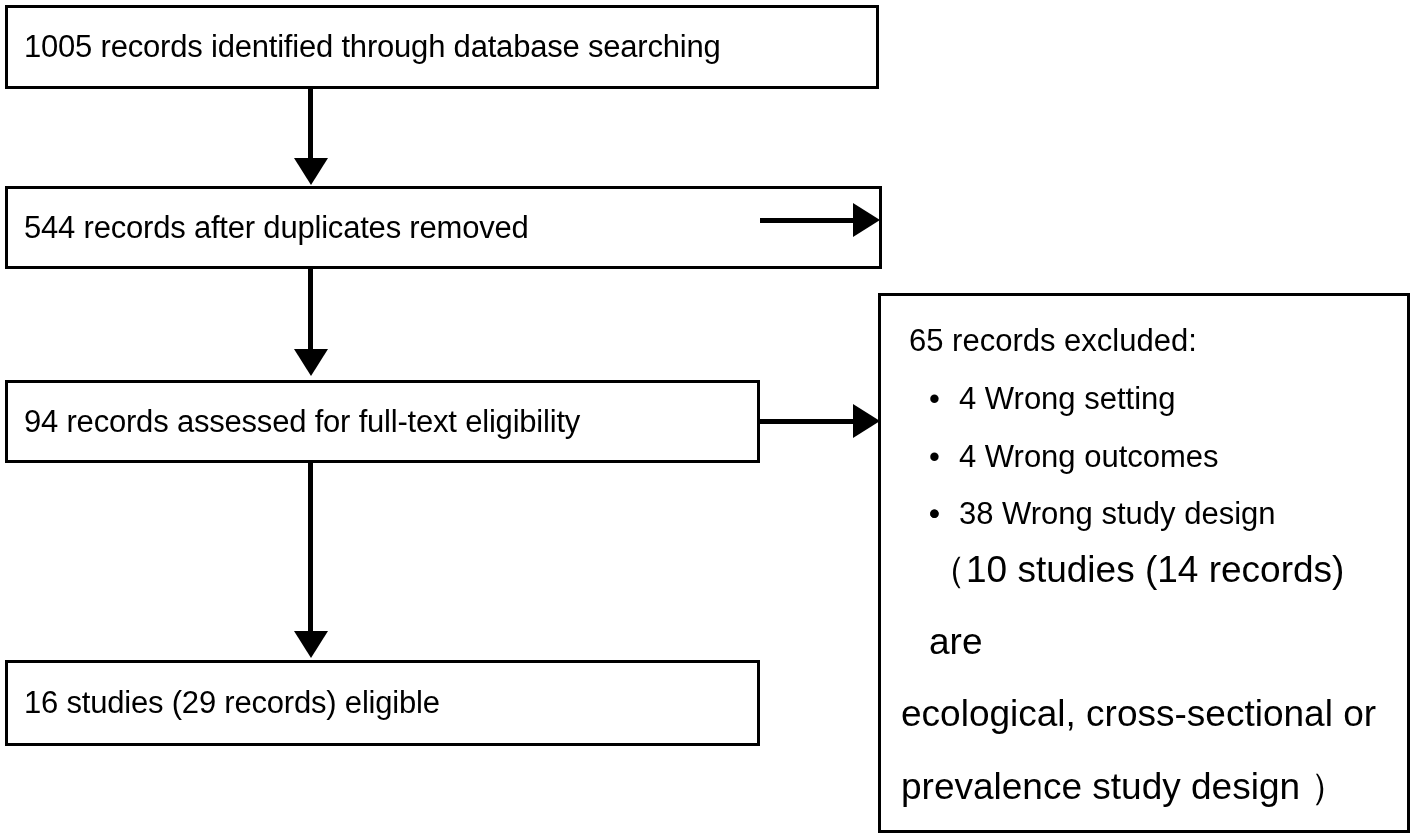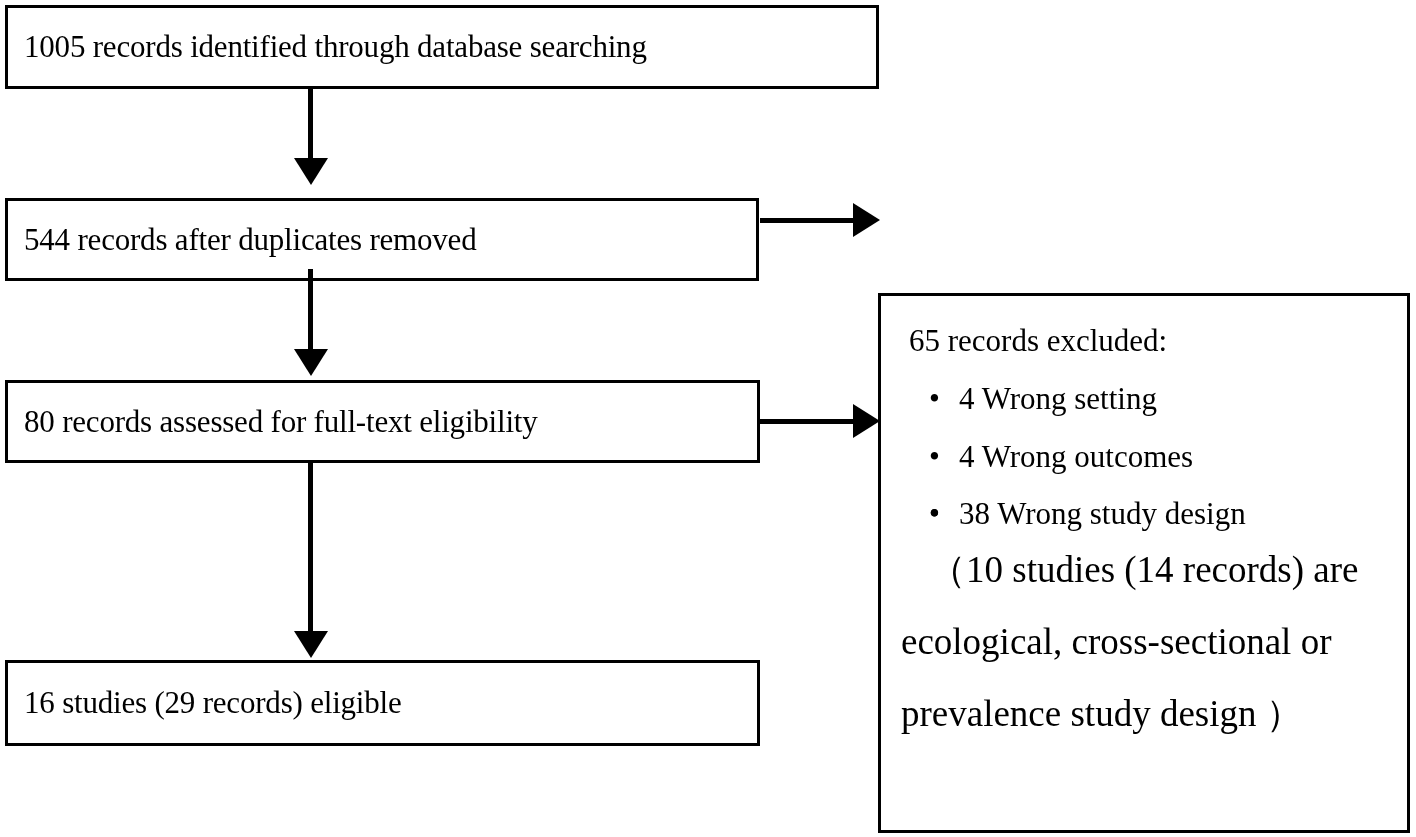--- a/index.html
+++ b/index.html
@@ -19,32 +19,31 @@
     overflow: hidden;
   }
   .node {
     position: absolute;
     box-sizing: border-box;
     border: 3px solid #000000;
     background: #ffffff;
     display: flex;
     align-items: center;
     padding: 0 16px;
-    font-family: Liberation Serif, serif;
   }
   .node-text {
     font-size: 31px;
     line-height: 1.15;
     letter-spacing: -0.2px;
     white-space: nowrap;
   }
 
   
   #node-identified { left: 5px;  top: 5px;   width: 874px; height: 84px; }
-  #node-duplicates { left: 5px;  top: 198px; width: 754px; height: 83px; }
+  #node-duplicates { left: 5px;  top: 186px; width: 877px; height: 83px; }
   #node-fulltext   { left: 5px;  top: 380px; width: 755px; height: 83px; }
   #node-eligible   { left: 5px;  top: 660px; width: 755px; height: 86px; text-align: right; }
   #node-excluded-records { left: 877px; top: 174px; width: 533px; height: 92px; }
 
   #node-exclusions {
     left: 878px;
     top: 293px;
     width: 532px;
     height: 540px;
     display: block;
@@ -136,21 +135,21 @@
   </div>
 
   <div class="hline" id="conn4-line"></div>
   <div class="arrow-right" id="conn4-arrow"></div>
 
 
   <div class="vline" id="conn2-line"></div>
   <div class="arrow-down" id="conn2-arrow"></div>
 
   <div class="node" id="node-fulltext">
-    <span class="node-text">80 records assessed for full-text eligibility</span>
+    <span class="node-text">94 records assessed for full-text eligibility</span>
   </div>
 
   <div class="hline" id="conn5-line"></div>
   <div class="arrow-right" id="conn5-arrow"></div>
 
   <div class="node" id="node-exclusions">
     <div class="excl-heading">65 records excluded:</div>
     <ul class="excl-list">
       <li>
         <span class="bullet">•</span>

